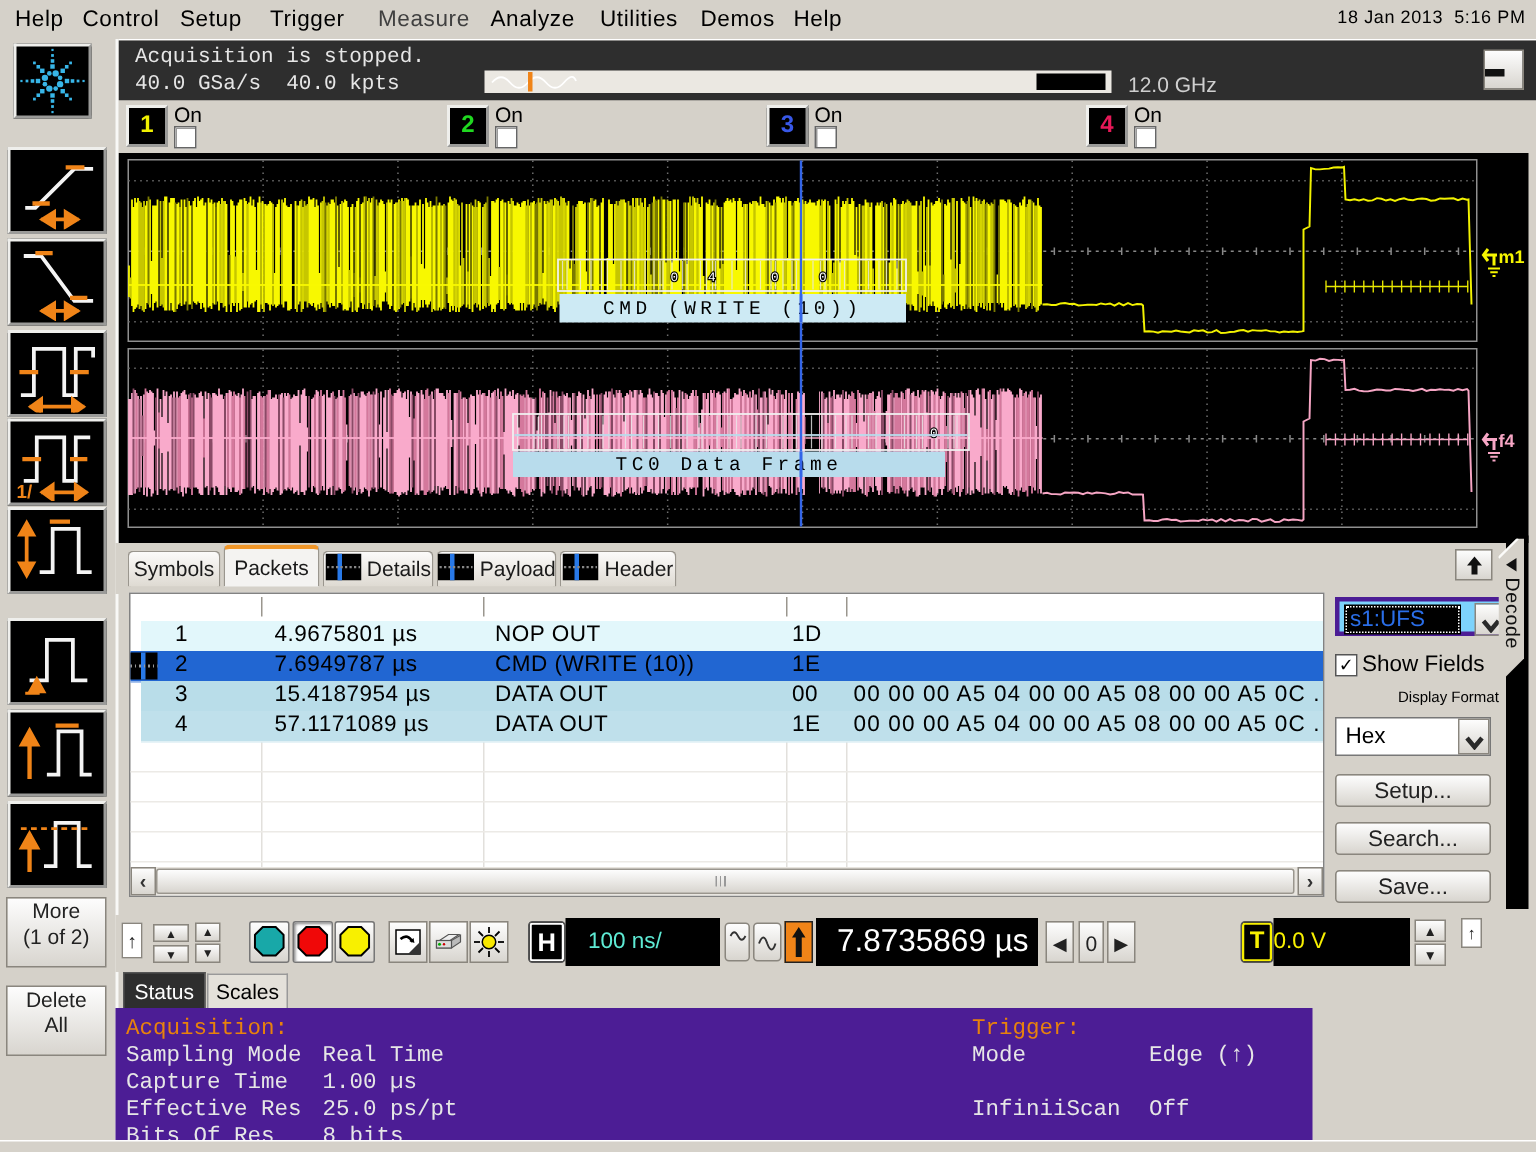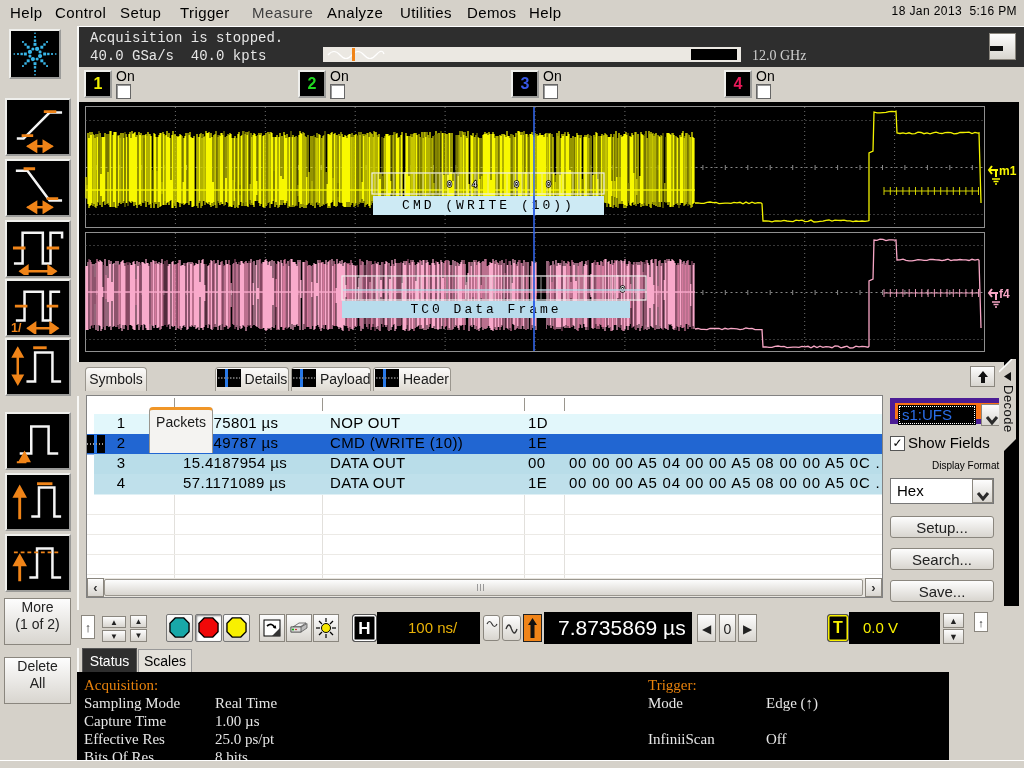--- a/index.html
+++ b/index.html
@@ -1,21 +1,21 @@
 <!DOCTYPE html>
 <html><head><meta charset="utf-8"><style>
 * { margin:0; padding:0; }
 body { width:1024px; height:768px; position:relative; overflow:hidden; background:#d5d1c9;
        font-family:"Liberation Sans", sans-serif; font-size:15px; color:#000; }
 .btn { background:linear-gradient(#fdfdfd,#d8d5cf); border:1px solid #8a867e; box-sizing:border-box;
         text-align:center; color:#222; }
 .tab { position:absolute; height:24px; background:linear-gradient(#fcfbfa,#dedad2); border:1px solid #9a968e;
         border-bottom:none; border-radius:4px 4px 0 0; font-size:14px; text-align:center; line-height:23px;
         color:#1a1a1a; box-sizing:border-box; white-space:nowrap; }
-.tab.active { height:46px; background:#f4f3f1; border-top:3px solid #f09628; line-height:24px; z-index:3;margin-top:44px; }
+.tab.active { height:28px; background:#f4f3f1; border-top:3px solid #f09628; line-height:24px; z-index:3; }
 </style></head>
 <body>
 <div style="position:absolute;left:0;top:0;width:1024px;height:26px;background:#d5d1c9;border-bottom:1px solid #fff">
     <span style="position:absolute;left:10px;top:4px;font-size:15px;letter-spacing:0.4px;color:#000">Help</span>
     <span style="position:absolute;left:55px;top:4px;font-size:15px;letter-spacing:0.4px;color:#000">Control</span>
     <span style="position:absolute;left:120px;top:4px;font-size:15px;letter-spacing:0.4px;color:#000">Setup</span>
     <span style="position:absolute;left:180px;top:4px;font-size:15px;letter-spacing:0.4px;color:#000">Trigger</span>
     <span style="position:absolute;left:252px;top:4px;font-size:15px;letter-spacing:0.4px;color:#404040">Measure</span>
     <span style="position:absolute;left:327px;top:4px;font-size:15px;letter-spacing:0.4px;color:#000">Analyze</span>
     <span style="position:absolute;left:400px;top:4px;font-size:15px;letter-spacing:0.4px;color:#000">Utilities</span>
@@ -26,21 +26,21 @@
 <div style="position:absolute;left:77px;top:27px;width:947px;height:40px;background:#2e2e2e">
     <div style="position:absolute;left:13px;top:3px;font-family:'Liberation Mono',monospace;font-size:14px;color:#e6e6e6">Acquisition is stopped.</div>
     <div style="position:absolute;left:13px;top:21px;font-family:'Liberation Mono',monospace;font-size:14px;color:#e6e6e6">40.0 GSa/s&nbsp;&nbsp;40.0 kpts</div>
     <div style="position:absolute;left:246px;top:20px;width:418px;height:15px;background:#ebe8e2">
       <svg width="60" height="15" viewBox="0 0 60 15" style="position:absolute;left:3px;top:0">
         <path d="M2 8 q6 -7 12 0 q6 7 12 0 q6 -7 12 0 q6 7 12 0 q6 -7 8 -1" stroke="#fff" stroke-width="1.2" fill="none"></path>
       </svg>
       <div style="position:absolute;left:29px;top:1px;width:3px;height:13px;background:#f08418"></div>
       <div style="position:absolute;left:368px;top:2px;width:46px;height:11px;background:#000"></div>
     </div>
-    <div style="position:absolute;left:675px;top:21px;font-family:Liberation Serif, serif;font-size:14px;color:#cfcfcf">12.0 GHz</div>
+    <div style="position:absolute;left:675px;top:21px;font-family:Liberation Sans, sans-serif;font-size:14px;color:#cfcfcf">12.0 GHz</div>
     <div class="btn" style="position:absolute;left:912px;top:6px;width:27px;height:27px">
       <div style="width:13px;height:5px;background:#111;margin-top:12px"></div>
     </div>
   </div>
 <div style="position:absolute;left:77px;top:67px;width:947px;height:35px;background:#d5d1c9;border-bottom:1px solid #6a6a6a">
     <div style="position:absolute;left:7px;top:3px;width:28px;height:28px;background:#000;border:2px outset #efefec;box-sizing:border-box;text-align:center;font-size:16px;font-weight:bold;color:#f0f000;line-height:24px">1</div>
     <span style="position:absolute;left:39px;top:1px;font-size:14px;color:#000">On</span>
     <div style="position:absolute;left:39px;top:17px;width:13px;height:13px;background:#fff;border:1px solid #666;box-shadow:inset 1px 1px 0 #999"></div>
     <div style="position:absolute;left:221px;top:3px;width:28px;height:28px;background:#000;border:2px outset #efefec;box-sizing:border-box;text-align:center;font-size:16px;font-weight:bold;color:#20d820;line-height:24px">2</div>
     <span style="position:absolute;left:253px;top:1px;font-size:14px;color:#000">On</span>
@@ -282,21 +282,21 @@
     <div style="position:absolute;left:0;top:138px;width:795px;height:1px;background:#eceae6"></div>
     <div style="position:absolute;left:0;top:158px;width:795px;height:1px;background:#eceae6"></div>
     <div style="position:absolute;left:0;top:178px;width:795px;height:1px;background:#eceae6"></div>
     <div style="position:absolute;left:0;top:182px;width:795px;height:19px;background:#e8e5df">
       <div class="btn" style="position:absolute;left:0;top:0;width:17px;height:19px;font-size:13px;font-weight:bold;line-height:18px;color:#333">‹</div>
       <div class="btn" style="position:absolute;right:0;top:0;width:17px;height:19px;font-size:13px;font-weight:bold;line-height:18px;color:#333">›</div>
       <div style="position:absolute;left:17px;top:1px;width:759px;height:17px;background:linear-gradient(#fdfdfd,#d8d5cf);border:1px solid #9a968e;border-radius:2px;box-sizing:border-box"></div>
       <div style="position:absolute;left:390px;top:6px;width:8px;height:7px;background:repeating-linear-gradient(90deg,#999 0,#999 1px,transparent 1px,transparent 3px)"></div>
     </div>
   </div>
-<div style="position:absolute;left:890px;top:398px;width:118px;height:26px;background:#f97316;border:5px solid #4c1d95;box-sizing:border-box">
+<div style="position:absolute;left:890px;top:398px;width:118px;height:26px;background:#7dd3fc;border:3px solid #4c1d95;box-sizing:border-box">
     <div style="position:absolute;left:3px;top:2px;width:78px;height:20px;background:#000;outline:1px dotted #fff;outline-offset:-2px">
       <span style="position:absolute;left:4px;top:1px;font-size:15px;color:#2a6ee8">s1:UFS</span>
     </div>
     <div class="btn" style="position:absolute;right:1px;top:1px;width:21px;height:22px;padding-top:6px;box-sizing:border-box"><svg width="16" height="10" viewBox="0 0 16 10">
         <path d="M3 2 L8 8 L13 2" stroke="#2a2a2a" stroke-width="3" fill="none"></path>
       </svg></div>
   </div>
 <div style="position:absolute;left:890px;top:436px;width:13px;height:13px;background:#fff;border:1px solid #555;font-size:12px;line-height:12px;text-align:center">✓</div>
 <span style="position:absolute;left:908px;top:434px;font-size:15px">Show Fields</span>
 <span style="position:absolute;left:932px;top:460px;font-size:10px">Display Format</span>
@@ -354,43 +354,43 @@
           <line x1="0" y1="10" x2="4" y2="10"></line>
           <line x1="16" y1="10" x2="20" y2="10"></line>
           <line x1="3" y1="3" x2="6" y2="6"></line>
           <line x1="14" y1="14" x2="17" y2="17"></line>
           <line x1="3" y1="17" x2="6" y2="14"></line>
           <line x1="14" y1="6" x2="17" y2="3"></line>
         </g>
         <circle cx="10" cy="10" r="4.5" fill="#f8e800" stroke="#000"></circle>
       </svg></div>
     <div style="position:absolute;left:275px;top:4px;width:25px;height:28px;background:#000;border-radius:3px;color:#fff;font-weight:bold;font-size:17px;text-align:center;line-height:27px;box-shadow:inset 0 0 0 1.5px #fff;border:1px solid #555;box-sizing:border-box">H</div>
-    <div style="position:absolute;left:300px;top:2px;width:103px;height:32px;background:#000;color:#eab308;font-size:15px;line-height:32px;padding-left:31px;box-sizing:border-box">100 ns/</div>
+    <div style="position:absolute;left:300px;top:2px;width:103px;height:32px;background:#000;color:#5eead4;font-size:15px;line-height:32px;padding-left:15px;box-sizing:border-box">100 ns/</div>
     <div class="btn" style="position:absolute;left:406px;top:5px;width:17px;height:26px;border-radius:3px"><svg width="13" height="26" viewBox="0 0 13 26">
         <path d="M2 8 q2.5 -5 5 0 q2.5 5 5 0" stroke="#333" stroke-width="1.2" fill="none"></path>
       </svg></div>
     <div class="btn" style="position:absolute;left:425px;top:5px;width:19px;height:26px;border-radius:3px"><svg width="15" height="26" viewBox="0 0 15 26">
         <path d="M2 13 q3 -8 5.5 0 q3 8 5.5 0" stroke="#333" stroke-width="1.3" fill="none"></path>
       </svg></div>
     <div style="position:absolute;left:446px;top:4px;width:19px;height:28px;background:#f08418;border:1px solid #222;box-sizing:border-box;text-align:center"><svg width="11" height="22" viewBox="0 0 11 22" style="margin-top:2px">
         <path d="M5.5 1 L10 8 H7.5 V21 H3.5 V8 H1 Z" fill="#111"></path>
       </svg></div>
     <div style="position:absolute;left:467px;top:2px;width:148px;height:32px;background:#000;color:#fff;font-size:21px;line-height:32px;padding-left:14px;box-sizing:border-box">7.8735869 µs</div>
     <div class="btn" style="position:absolute;left:620px;top:4px;width:19px;height:28px;font-size:12px;line-height:28px">◀</div>
     <div class="btn" style="position:absolute;left:642px;top:4px;width:17px;height:28px;font-size:14px;line-height:28px">0</div>
     <div class="btn" style="position:absolute;left:661px;top:4px;width:19px;height:28px;font-size:12px;line-height:28px">▶</div>
     <div style="position:absolute;left:750px;top:4px;width:22px;height:28px;background:#000;border-radius:3px;color:#f8f000;font-weight:bold;font-size:16px;text-align:center;line-height:26px;box-shadow:inset 0 0 0 1.5px #f8f000;border:1px solid #555;box-sizing:border-box">T</div>
-    <div style="position:absolute;left:772px;top:2px;width:91px;height:32px;background:#000;color:#f8f000;font-size:15px;line-height:32px;padding-left:14px;box-sizing:border-box">0.0 V</div>
+    <div style="position:absolute;left:772px;top:2px;width:91px;height:32px;background:#000;color:#f8f000;font-size:15px;line-height:32px;box-sizing:border-box">0.0 V</div>
     <div class="btn" style="position:absolute;left:866px;top:3px;width:21px;height:15px;font-size:9px;line-height:14px">▲</div>
     <div class="btn" style="position:absolute;left:866px;top:19px;width:21px;height:15px;font-size:9px;line-height:14px">▼</div>
     <div class="btn" style="position:absolute;left:897px;top:2px;width:14px;height:20px;background:#fff;font-size:11px;line-height:20px">↑</div>
   </div>
 <div style="position:absolute;left:82px;top:648px;width:55px;height:24px;background:#2e2e2e;color:#fff;font-size:14px;text-align:center;line-height:24px;border:1px solid #555;border-bottom:none;box-sizing:border-box">Status</div>
 <div style="position:absolute;left:138px;top:649px;width:54px;height:23px;background:#e4e1da;color:#000;font-size:14px;text-align:center;line-height:23px;border:1px solid #999;border-bottom:none;box-sizing:border-box">Scales</div>
-<div style="position:absolute;left:77px;top:672px;width:872px;height:88px;background:#000000;font-family:Liberation Serif, serif;font-size:15px;color:#e6e6e6">
+<div style="position:absolute;left:77px;top:672px;width:798px;height:88px;background:#4c1d95;font-family:Liberation Mono, monospace;font-size:15px;color:#e6e6e6">
     <span style="position:absolute;left:7px;top:5px;color:#e8820c">Acquisition:</span>
     <span style="position:absolute;left:7px;top:23px">Sampling Mode</span>
     <span style="position:absolute;left:138px;top:23px">Real Time</span>
     <span style="position:absolute;left:7px;top:41px">Capture Time</span>
     <span style="position:absolute;left:138px;top:41px">1.00 µs</span>
     <span style="position:absolute;left:7px;top:59px">Effective Res</span>
     <span style="position:absolute;left:138px;top:59px">25.0 ps/pt</span>
     <span style="position:absolute;left:7px;top:77px">Bits Of Res</span>
     <span style="position:absolute;left:138px;top:77px">8 bits</span>
     <span style="position:absolute;left:571px;top:5px;color:#e8820c">Trigger:</span>

